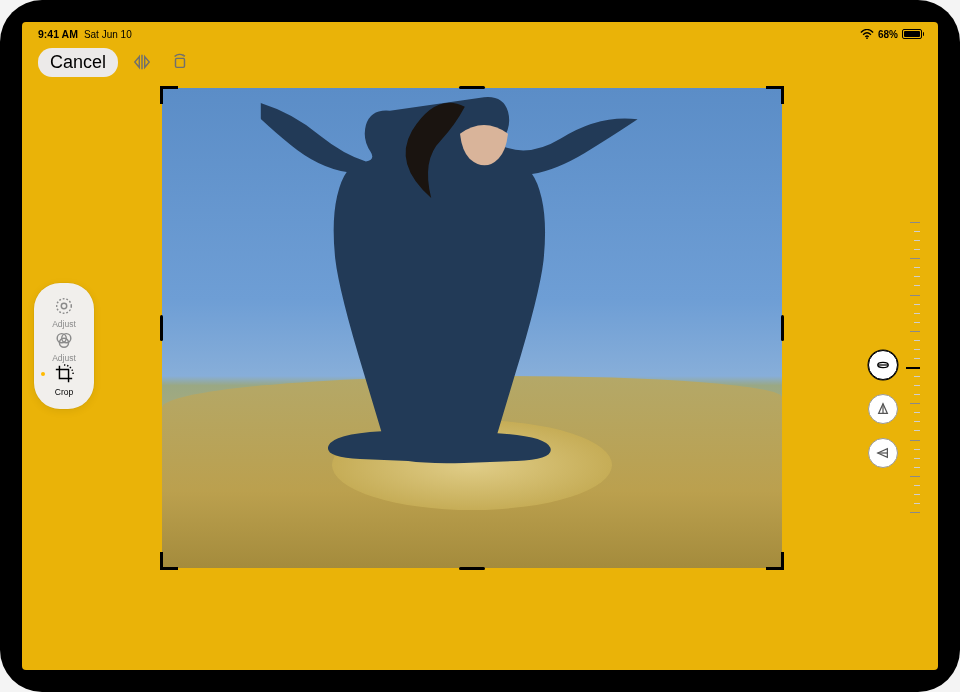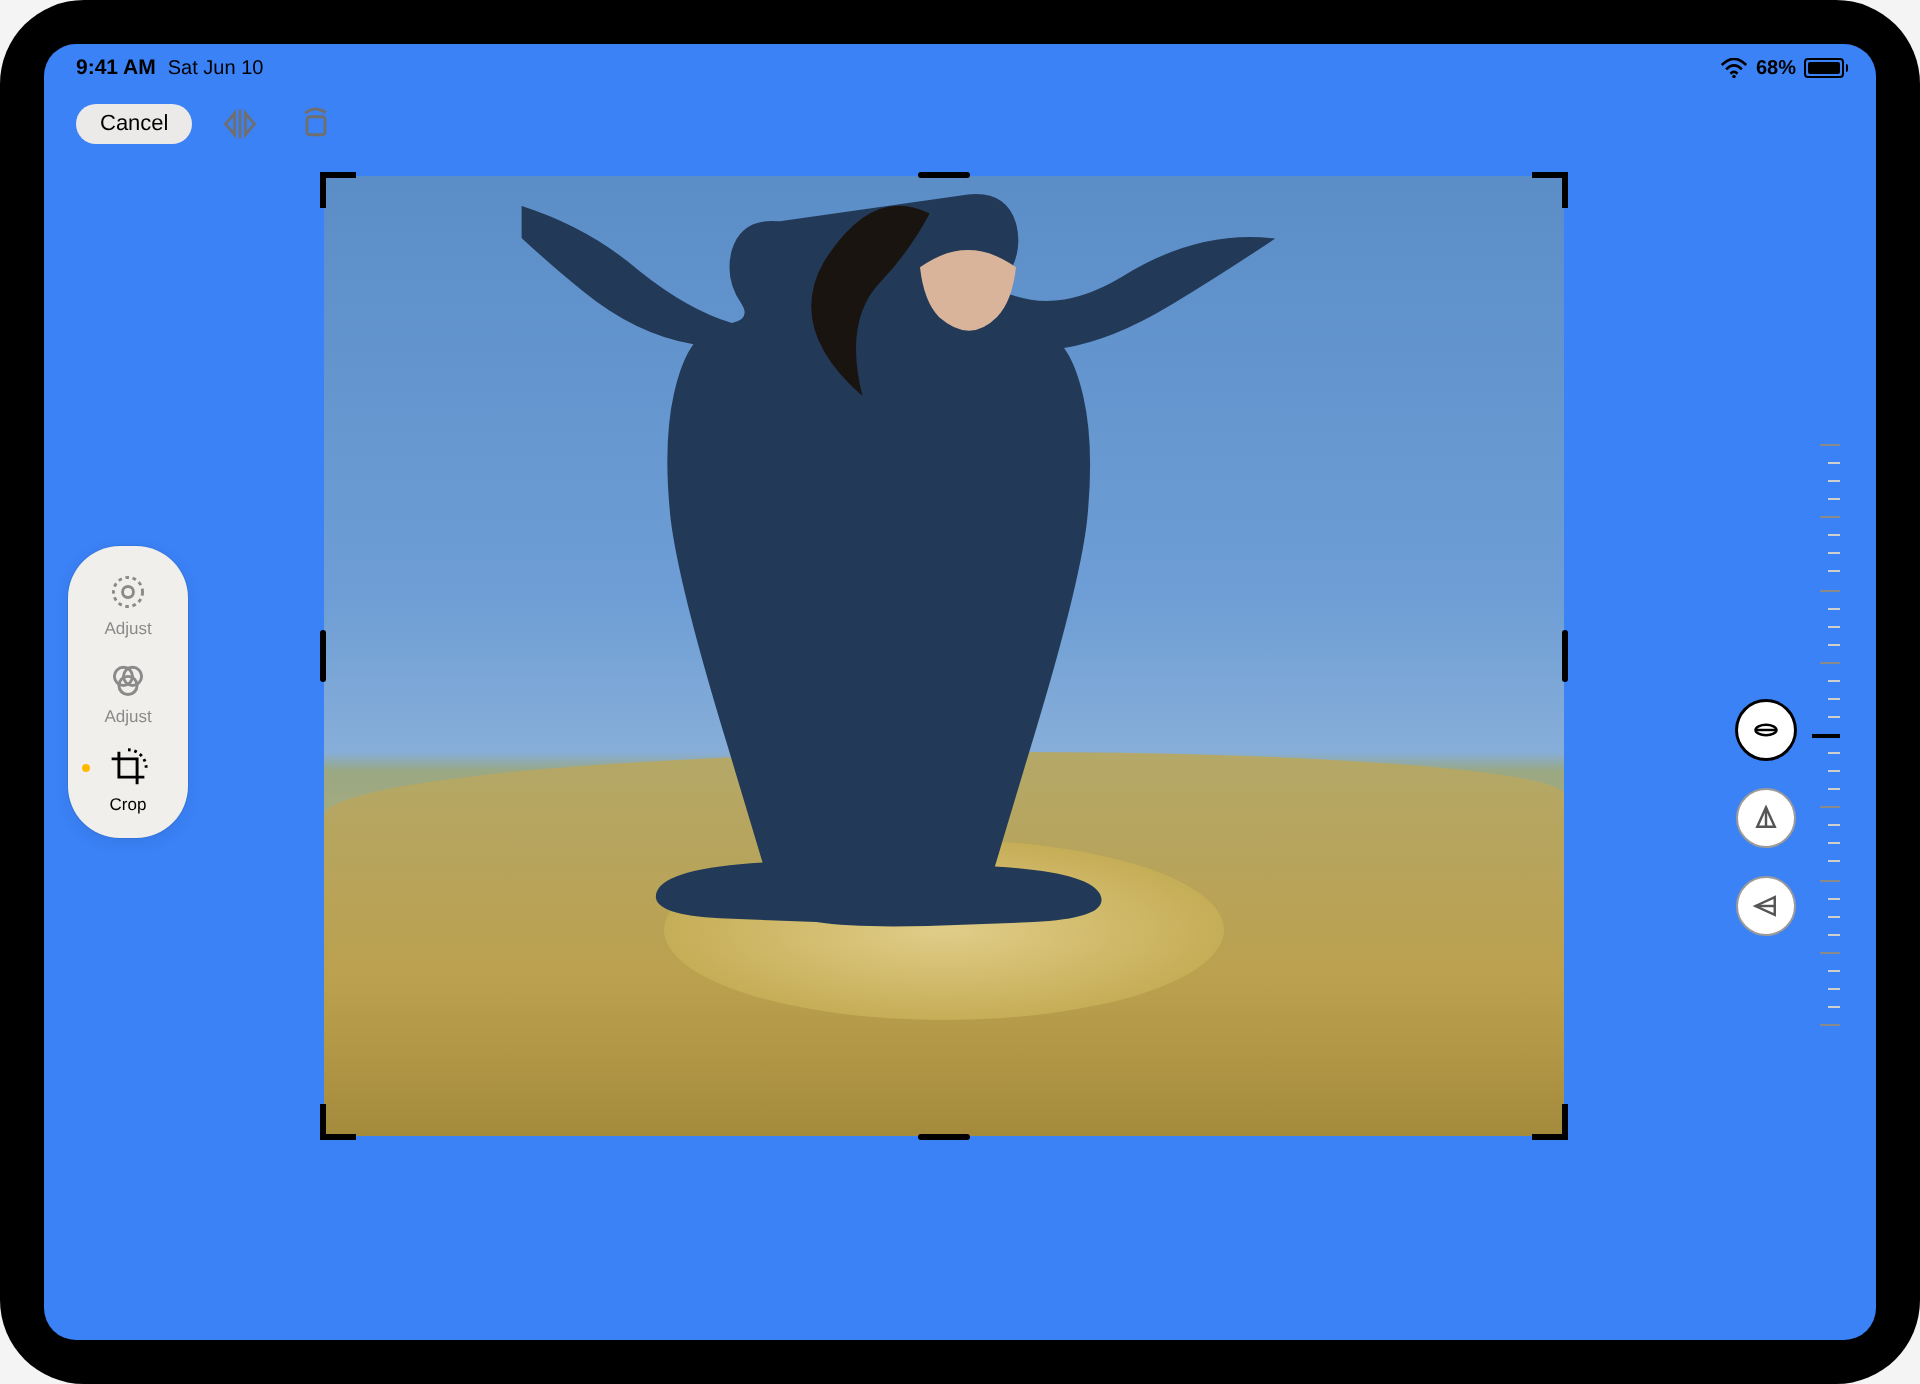--- a/index.html
+++ b/index.html
@@ -1,33 +1,33 @@
 <!DOCTYPE html>
 <html><head>
   <meta charset="utf-8">
   <style>
     * { margin:0; padding:0; box-sizing:border-box; font-family:-apple-system,"Helvetica Neue",Arial,sans-serif; -webkit-font-smoothing:antialiased; }
     body { width:960px; height:692px; background:#f4f4f4; overflow:hidden; }
     .device-frame { width:960px; height:692px; background:#000; border-radius:42px; padding:22px; }
-    .screen { width:100%; height:100%; background:#3b82f6; border-radius:16px; position:relative; overflow:hidden; }
+    .screen { width:100%; height:100%; background:#eab308; border-radius:4px; position:relative; overflow:hidden; }
 
     
     .status-bar { display:flex; justify-content:space-between; align-items:center; padding:4px 16px 0 16px; height:20px; font-size:10.5px; font-weight:600; color:#000; }
     .status-left { display:flex; align-items:baseline; gap:6px; }
     .status-left .date { font-weight:500; font-size:10px; }
     .status-right { display:flex; align-items:center; gap:4px; }
     .wifi { width:14px; height:10px; display:inline-flex; align-items:center; justify-content:center; }
     .battery { width:20px; height:10px; border:1.2px solid #000; border-radius:2px; position:relative; }
     .battery::after { content:""; position:absolute; right:-3px; top:2px; width:1.5px; height:4px; background:#000; border-radius:0 1px 1px 0; }
     .battery-fill { position:absolute; left:1px; top:1px; bottom:1px; right:1px; background:#000; border-radius:1px; }
 
     
     .toolbar { height:40px; display:flex; justify-content:space-between; align-items:center; padding:0 16px; }
     .tb-left, .tb-right { display:flex; align-items:center; gap:10px; }
-    .btn-pill { padding:4px 12px; border-radius:14px; font-size:11px; font-weight:500; background:#eceae9; color:#000; }
+    .btn-pill { padding:4px 12px; border-radius:14px; font-size:18px; font-weight:500; background:#eceae9; color:#000; }
     .btn-pill.done { background:#ffd84f; color:#000; font-weight:600; }
     .tb-icon { width:28px; height:28px; display:flex; align-items:center; justify-content:center; color:#6f6f6f; }
     .tb-icon svg { width:18px; height:18px; stroke:currentColor; fill:none; stroke-width:1.6; }
 
     
     .canvas-area { position:absolute; left:140px; top:66px; width:620px; height:480px; }
     .photo-crop { position:relative; width:100%; height:100%; }
     .photo { position:absolute; inset:0; background:linear-gradient(to bottom,#5b8dc7 0%,#6e9ed5 44%,#87aed9 60%,#9aa883 62%,#c2b070 80%,#b99f58 100%); overflow:hidden; }
     .ground{position:absolute;left:0;right:0;bottom:0;height:40%;background:linear-gradient(to bottom,#b4a868 0%,#bba04e 60%,#a48b3c 100%);border-top-left-radius:60% 18%;border-top-right-radius:48% 12%;}
     .ground::before{content:"";position:absolute;left:50%;transform:translateX(-50%);bottom:30%;width:280px;height:90px;background:radial-gradient(ellipse at center,#e0cd88 0%,#c6ad57 70%,#a28937 100%);border-radius:50%;filter:blur(0.3px);}    
@@ -40,21 +40,21 @@
     .corner.tr { top:-2px; right:-2px; border-left:none; border-bottom:none; }
     .corner.bl { bottom:-2px; left:-2px; border-right:none; border-top:none; }
     .corner.br { bottom:-2px; right:-2px; border-left:none; border-top:none; }
     .edge { position:absolute; background:#000; }
     .edge.top { top:-2px; left:50%; transform:translateX(-50%); width:26px; height:3px; border-radius:2px; }
     .edge.bot { bottom:-2px; left:50%; transform:translateX(-50%); width:26px; height:3px; border-radius:2px; }
     .edge.lft { left:-2px; top:50%; transform:translateY(-50%); width:3px; height:26px; border-radius:2px; }
     .edge.rgt { right:-2px; top:50%; transform:translateY(-50%); width:3px; height:26px; border-radius:2px; }
 
     
-    .tool-pill { position:absolute; left:12px; top:50%; transform:translateY(-50%); width:60px; padding:12px 0; background:#f1efec; border-radius:26px; box-shadow:0 0 0 0.5px rgba(0,0,0,0.06),0 2px 8px rgba(0,0,0,0.08); display:flex; flex-direction:column; align-items:center; gap:10px; }
+    .tool-pill { position:absolute; left:12px; top:50%; transform:translateY(-50%); width:60px; padding:12px 0; background:#f1efec; border-radius:26px; box-shadow:0 0 0 0.5px rgba(0,0,0,0.06),0 2px 8px rgba(0,0,0,0.08); display:flex; flex-direction:column; align-items:center; }
     .tool-item { width:100%; display:flex; flex-direction:column; align-items:center; gap:2px; color:#8a8a8a; cursor:pointer; position:relative; }
     .tool-item.active { color:#000; }
     .tool-item .lbl { font-size:8.5px; font-weight:500; }
     .tool-ico { width:22px; height:22px; display:flex; align-items:center; justify-content:center; }
     .tool-ico svg{width:20px;height:20px;stroke:currentColor;fill:none;stroke-width:1.6;}
     .tool-item.active::before{content:"";position:absolute;left:7px;top:9px;width:4px;height:4px;background:#ffba00;border-radius:50%;}
 
     
     .slider { position:absolute; right:18px; top:200px; height:290px; width:52px; }
     .scale { position:absolute; right:0; top:0; bottom:0; width:8px; }

